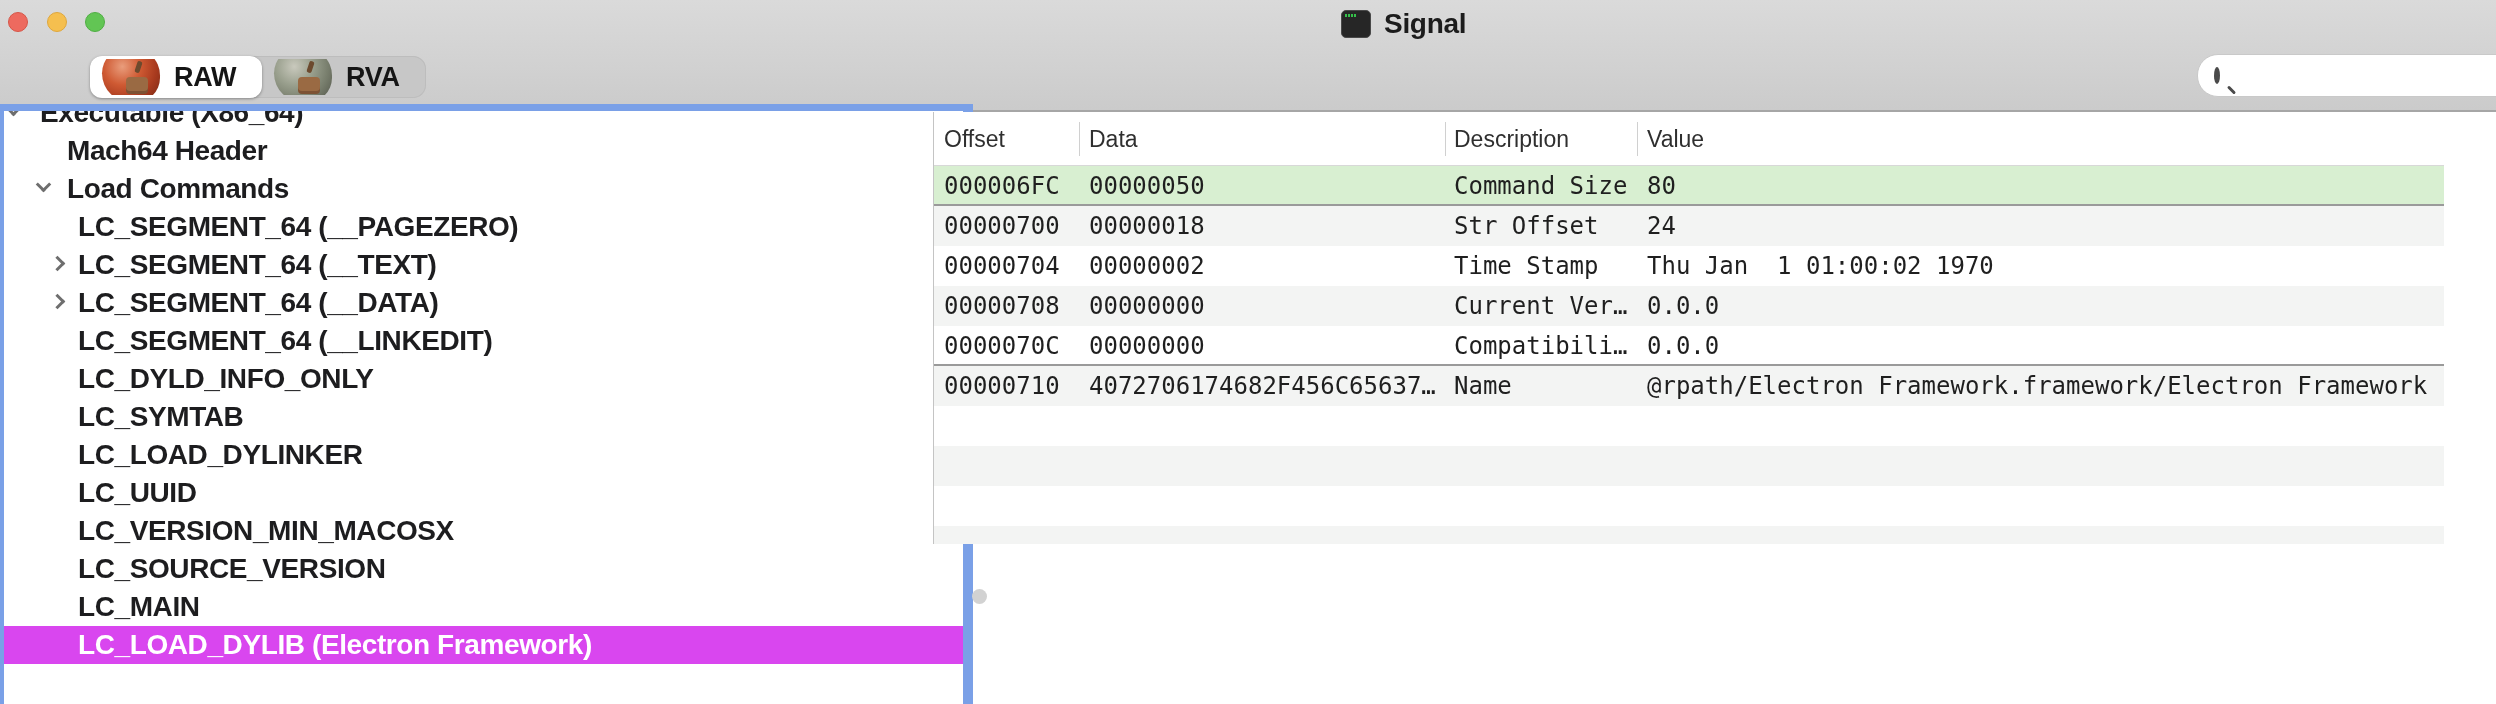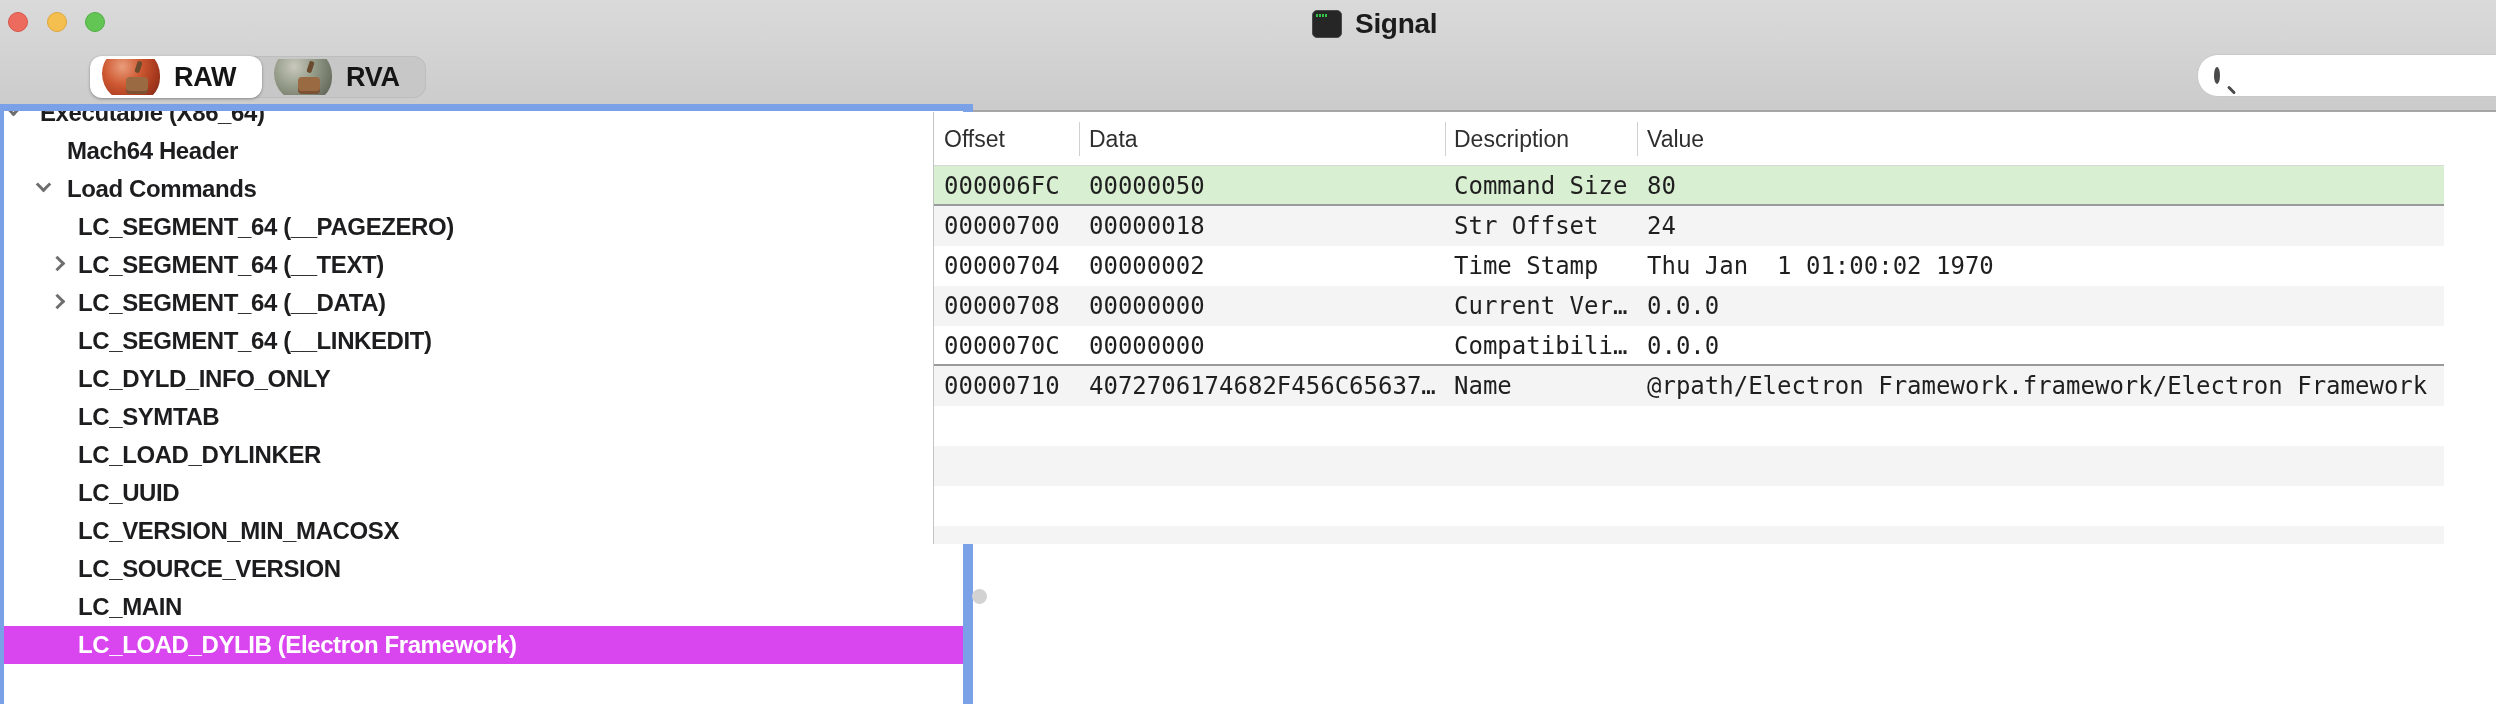--- a/index.html
+++ b/index.html
@@ -11,21 +11,21 @@
   
   .chrome{
     position:absolute;left:0;top:0;width:2496px;height:112px;
     background:linear-gradient(180deg,#dadada 0%,#d2d2d2 55%,#cbcbcb 100%);
     border-bottom:2px solid #a6a6a6;
   }
   .traffic{position:absolute;top:12px;width:20px;height:20px;border-radius:50%;}
   .traffic.close{left:8px;background:#ed6a5f;border:1px solid #d65648;}
   .traffic.min{left:47px;background:#f5bf4f;border:1px solid #dfa73c;}
   .traffic.max{left:85px;background:#62c554;border:1px solid #4fae43;}
-  .title-wrap{position:absolute;left:1312px;top:8px;height:32px;display:flex;align-items:center;gap:13px;}
+  .title-wrap{position:absolute;left:1341px;top:8px;height:32px;display:flex;align-items:center;gap:13px;}
   .app-icon{position:relative;width:30px;height:28px;background:#262626;border:1px solid #494949;border-radius:5px;}
   .app-icon .pixels{position:absolute;left:3px;top:3px;width:12px;height:3px;
     background:repeating-linear-gradient(90deg,#35c04a 0 2px,transparent 2px 3px);}
   .win-title{font-size:28px;font-weight:bold;color:#1c1c1c;letter-spacing:-0.3px;}
   
   .segctl{position:absolute;left:90px;top:56px;height:42px;display:flex;
     background:#c7c7c7;border-radius:13px;box-shadow:inset 0 0 0 1px #bdbdbd;}
   .seg{display:flex;align-items:center;height:42px;padding:0 26px 0 10px;border-radius:12px;cursor:default;}
   .seg.active{background:#ffffff;box-shadow:0 1px 3px rgba(0,0,0,.35);}
   .seg-label{font-size:27px;font-weight:600;color:#151515;margin-left:12px;letter-spacing:-0.3px;}
@@ -41,21 +41,21 @@
   .mag{position:relative;width:17px;height:17px;margin-left:16px;border:3px solid #4a4a4a;border-radius:50%;}
   .mag::after{content:"";position:absolute;left:13px;top:15px;width:3px;height:10px;background:#4a4a4a;
     transform:rotate(-45deg);border-radius:2px;}
   .search input{border:none;outline:none;background:transparent;flex:1;height:100%;
     font-size:24px;font-family:"Liberation Sans",sans-serif;padding:0 10px;color:#222;}
   
   .tree-pane{position:absolute;left:0;top:110px;width:973px;height:594px;background:#ffffff;overflow:hidden;}
   .tree-rows{position:absolute;left:0;top:-16px;width:100%;}
   .tree-row{position:relative;width:100%;height:38px;}
   .tree-row[data-f-selected="true"]{background:#d946ef;}
-  .tree-label{position:absolute;top:0;height:38px;line-height:38px;font-size:24px;font-weight:bold;
+  .tree-label{position:absolute;top:0;height:38px;line-height:38px;font-size:28px;font-weight:bold;
     color:#1d1d1f;letter-spacing:-0.4px;white-space:pre;}
   .tree-row[data-f-selected="true"] .tree-label{color:#ffffff;}
   .tree-row[data-f-level="0"] .tree-label{left:40px;}
   .tree-row[data-f-level="1"] .tree-label{left:67px;}
   .tree-row[data-f-level="2"] .tree-label{left:78px;}
   .chev{display:none;position:absolute;top:13px;width:11px;height:11px;
     border-right:3px solid #6e6e6e;border-bottom:3px solid #6e6e6e;}
   .tree-row[data-f-level="0"] .chev{left:8px;}
   .tree-row[data-f-level="1"] .chev{left:38px;}
   .tree-row[data-f-level="2"] .chev{left:52px;}

